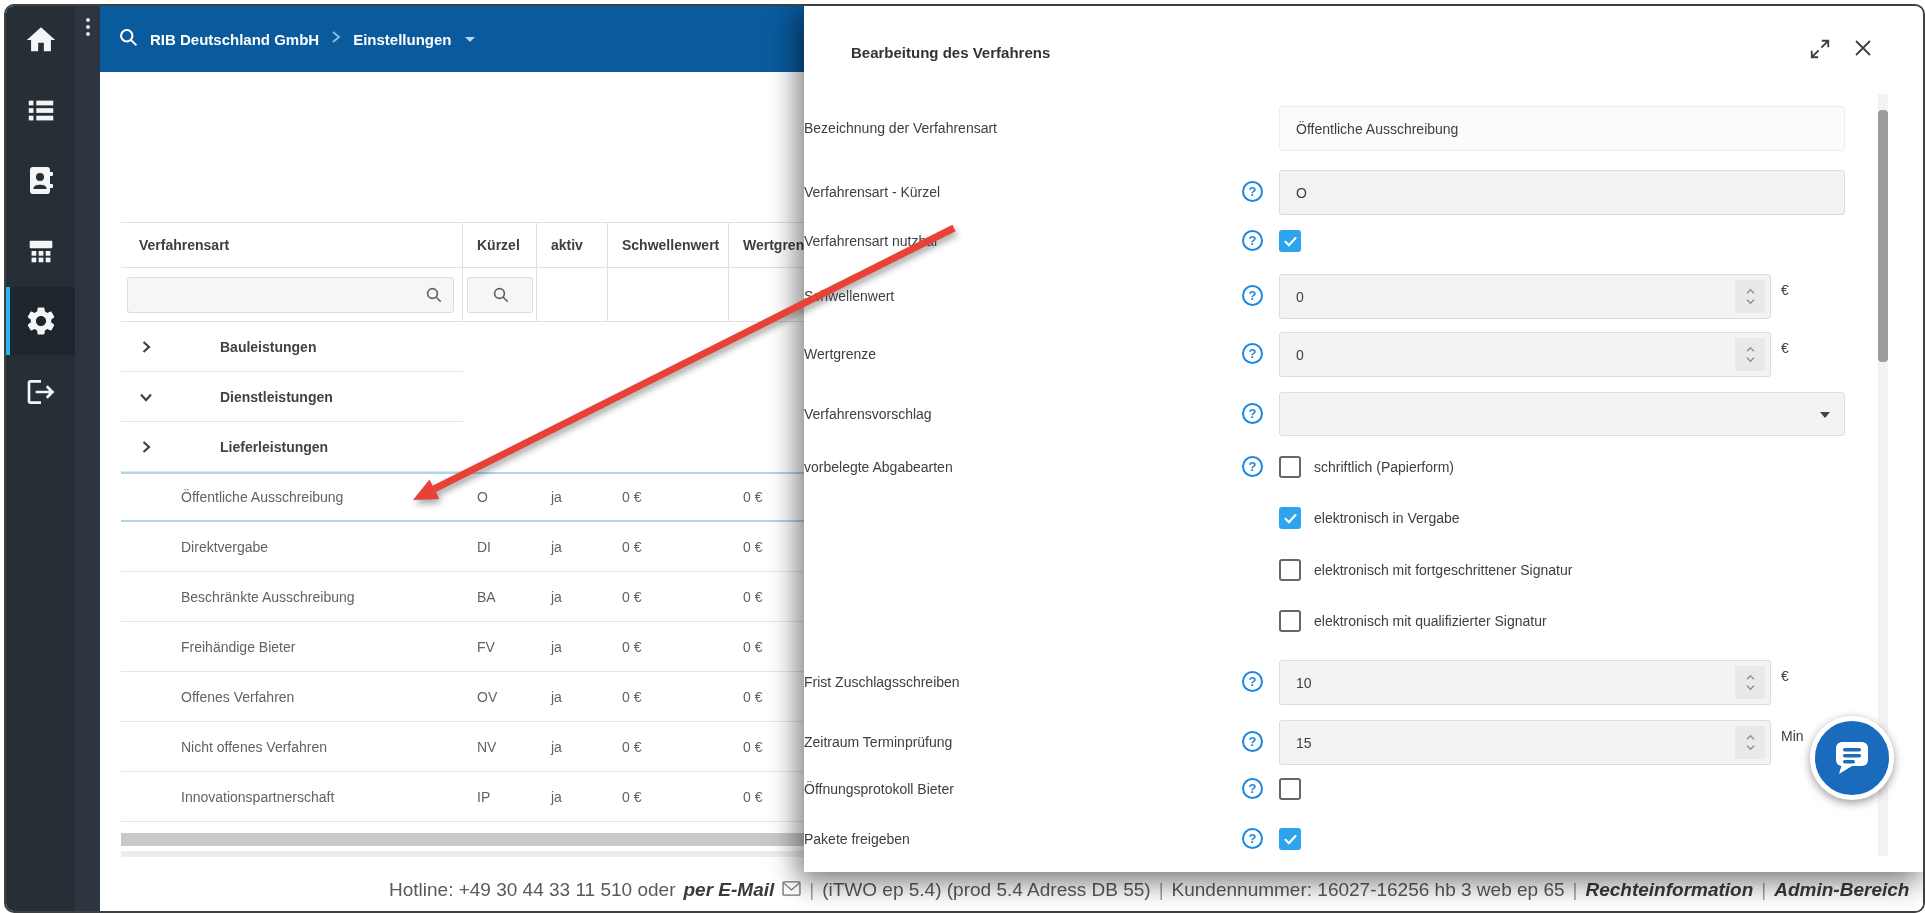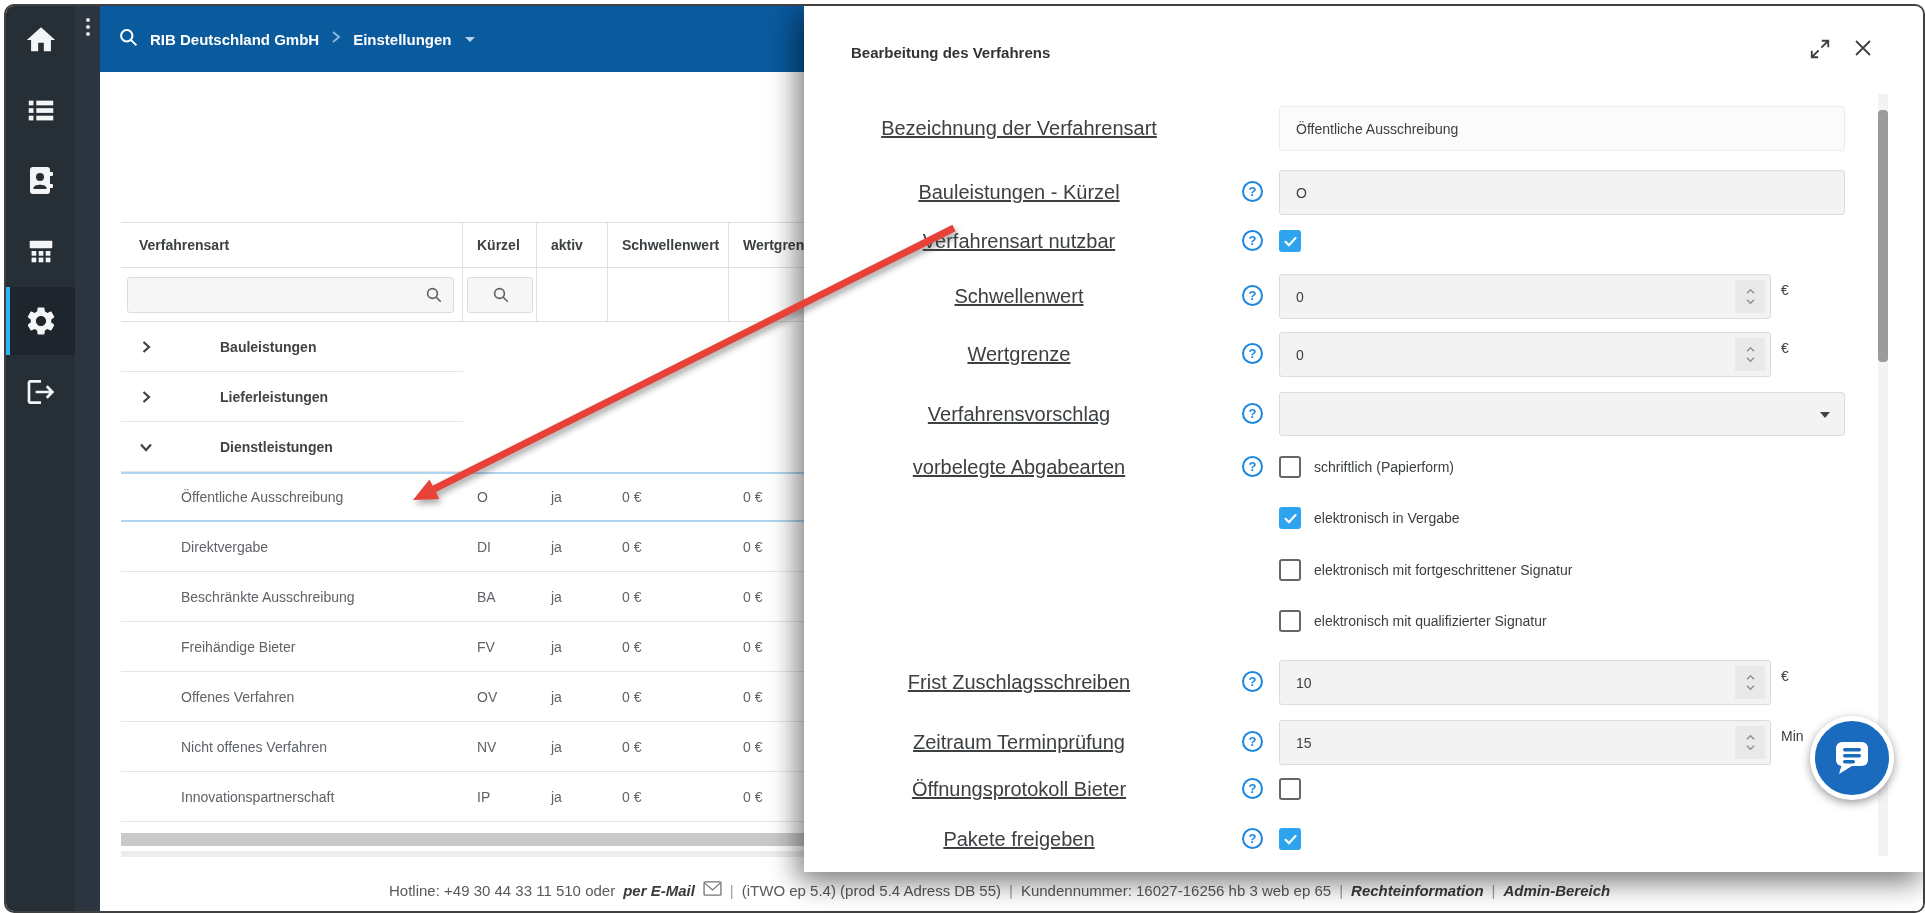--- a/index.html
+++ b/index.html
@@ -50,33 +50,33 @@
   .t-group{cursor:pointer;}
   .t-group .name{padding-left:99px;font-weight:700;color:#424242;border-bottom:1px solid #e6e6e6;}
   .t-sel{border-top:2px solid #aed5f0;border-bottom:2px solid #aed5f0;}
   .chev{position:absolute;left:18px;top:18px;}
 
   .hthumb{position:absolute;left:115px;top:827px;width:683px;height:13px;background:#c9c9c9;z-index:1;cursor:pointer;}
   .htrack{position:absolute;left:115px;top:845px;width:690px;height:6px;background:#ededed;z-index:1;}
 
   
   .footer{position:absolute;left:383px;top:870px;height:28px;display:flex;align-items:center;gap:8px;
-    font-size:15px;color:#5a5a5a;z-index:2;white-space:nowrap;}
+    font-size:19px;color:#5a5a5a;z-index:2;white-space:nowrap;}
   .footer .b{font-weight:700;color:#3a3a3a;}
   .footer .sep{color:#9e9e9e;}
   .footer .lnk{cursor:pointer;font-style:italic;}
 
   
   .modal{position:absolute;left:798px;top:0;right:0;height:866px;background:#fff;z-index:5;
     box-shadow:-10px 6px 26px rgba(0,0,0,.30),0 12px 26px rgba(0,0,0,.30);}
   .m-title{position:absolute;left:47px;top:38px;font-size:15px;font-weight:700;color:#333;}
   .m-icon{position:absolute;top:32px;width:22px;height:22px;cursor:pointer;}
   .m-expand{right:92px;}
   .m-close{right:48px;}
-  .f-label{position:absolute;left:0;width:430px;text-align:center;font-size:20px;color:#3c4043;line-height:22px;text-decoration:underline;}
+  .f-label{position:absolute;left:0;width:430px;text-align:left;font-size:14px;color:#3c4043;line-height:22px;}
   .help{position:absolute;left:438px;width:21px;height:21px;border:2px solid #1b87e0;border-radius:50%;
     color:#1b87e0;font-weight:700;font-size:13px;display:flex;align-items:center;justify-content:center;cursor:pointer;}
   .f-input{position:absolute;left:475px;height:45px;background:#f3f3f3;border:1px solid #dcdcdc;border-radius:3px;
     font-size:14px;color:#3c4043;display:flex;align-items:center;padding-left:16px;cursor:text;}
   .f-wide{width:566px;}
   .f-plain{background:#fbfbfb;border-color:#ececec;}
   .f-num{width:492px;}
   .spinner{position:absolute;right:5px;top:5px;bottom:5px;width:30px;background:#e9e9e9;display:flex;
     flex-direction:column;align-items:center;justify-content:center;gap:3px;cursor:pointer;}
   .unit{position:absolute;left:977px;font-size:14px;color:#3c4043;}
@@ -227,33 +227,33 @@
             <path d="M4.5 2l5.5 5-5.5 5"></path>
           </svg></span>
       <div class="cell name">Bauleistungen</div>
       <div class="cell"></div>
         <div class="cell"></div>
         <div class="cell"></div>
         <div class="cell"></div>
     </div>
     <div class="t-row t-group">
       <span class="chev"><svg width="14" height="14" viewBox="0 0 14 14" fill="none" stroke="#424242" stroke-width="2.2">
+            <path d="M2 4.5l5 5.5 5-5.5"></path>
+          </svg></span>
+      <div class="cell name">Dienstleistungen</div>
+      <div class="cell"></div>
+        <div class="cell"></div>
+        <div class="cell"></div>
+        <div class="cell"></div>
+    </div>
+    <div class="t-row t-group">
+      <span class="chev"><svg width="14" height="14" viewBox="0 0 14 14" fill="none" stroke="#424242" stroke-width="2.2">
             <path d="M4.5 2l5.5 5-5.5 5"></path>
           </svg></span>
       <div class="cell name">Lieferleistungen</div>
-      <div class="cell"></div>
-        <div class="cell"></div>
-        <div class="cell"></div>
-        <div class="cell"></div>
-    </div>
-    <div class="t-row t-group">
-      <span class="chev"><svg width="14" height="14" viewBox="0 0 14 14" fill="none" stroke="#424242" stroke-width="2.2">
-            <path d="M2 4.5l5 5.5 5-5.5"></path>
-          </svg></span>
-      <div class="cell name">Dienstleistungen</div>
       <div class="cell"></div>
         <div class="cell"></div>
         <div class="cell"></div>
         <div class="cell"></div>
     </div>
 
     <div class="t-row t-item t-sel">
       <div class="cell name">Öffentliche Ausschreibung</div>
       <div class="cell">O</div>
       <div class="cell">ja</div>
@@ -333,21 +333,21 @@
     </div>
     <div class="m-icon m-close">
       <svg width="20" height="20" viewBox="0 0 20 20" fill="none" stroke="#3c4043" stroke-width="1.8">
           <path d="M3 3l14 14M17 3L3 17"></path>
         </svg>
     </div>
 
     <div class="f-label" style="top:111px">Bezeichnung der Verfahrensart</div>
     <div class="f-input f-wide f-plain" style="top:100px">Öffentliche Ausschreibung</div>
 
-    <div class="f-label" style="top:175px">Bauleistungen - Kürzel</div>
+    <div class="f-label" style="top:175px">Verfahrensart - Kürzel</div>
     <div class="help" style="top:175px">?</div>
     <div class="f-input f-wide" style="top:164px">O</div>
 
     <div class="f-label" style="top:224px">Verfahrensart nutzbar</div>
     <div class="help" style="top:224px">?</div>
     <div class="cb cb-on" style="top:224px">
       <svg width="15" height="15" viewBox="0 0 24 24" fill="none" stroke="#fff" stroke-width="3.5" stroke-linecap="round">
           <path d="M4 12.5 9.5 18 20 6.5"></path>
         </svg>
     </div>

